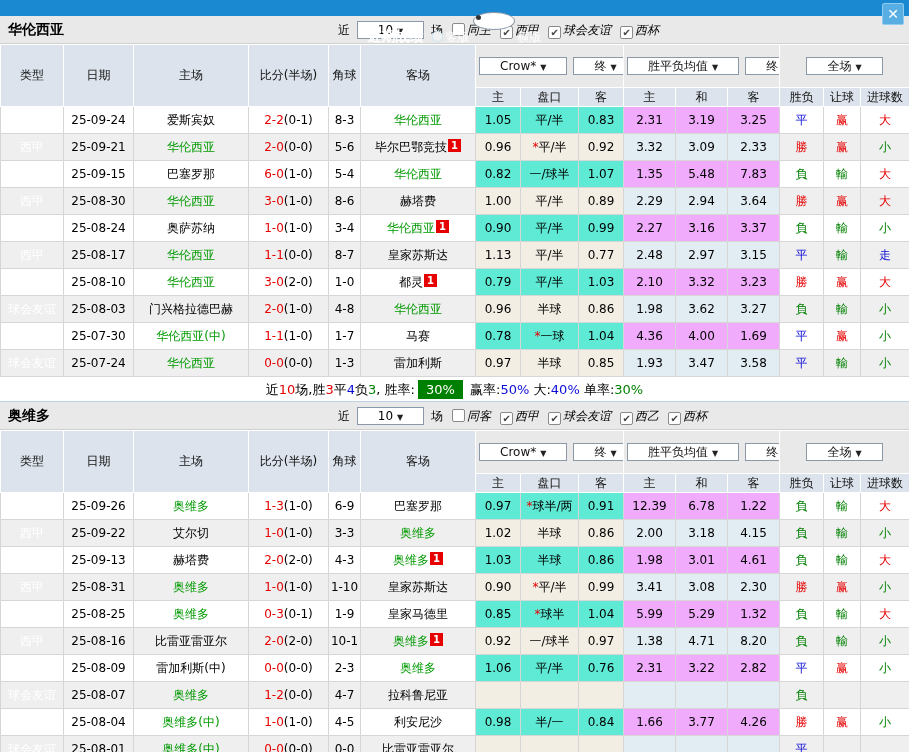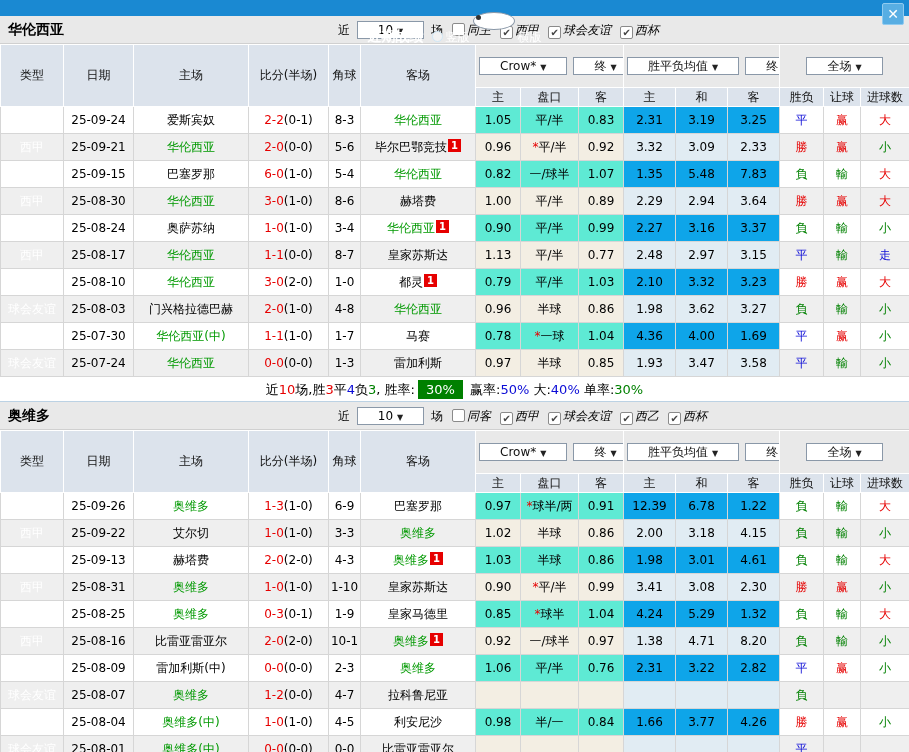--- a/index.html
+++ b/index.html
@@ -31,21 +31,21 @@
   thead th { background:#dce3ec; border:1px solid #fff; font-weight:normal; color:#111; }
   thead tr.selr th { background:#e9e9e9; height:22px; }
   thead tr.subr th { height:19px; }
   td.type { color:#fff; }
   .lg-liga { background:#1e7a38; }
   .lg-fr { background:#00a59c; }
   tr.odd td { background:#fff; }
   tr.even td { background:#efefef; }
   tr.odd td.crow { background:#5eead4; }
   tr.even td.crow { background:#f3eee3; }
-  tr.odd td.avg { background:#0ea5e9; }
+  tr.odd td.avg { background:#f0abfc; }
   tr.even td.avg { background:#e1ecf3; }
   .c-r { color:#e60000; }
   .c-g { color:#008000; }
   .c-b { color:#0b0bd6; }
   .c-k { color:#000; }
   .tg { color:#009900; }
   .badge { display:inline-block; background:#e60000; color:#fff; font-size:10px; line-height:13px; padding:0 3px; margin-left:1px; vertical-align:2px; font-weight:bold; }
   .summary { height:25px; line-height:25px; text-align:center; font-size:13px; background:#fff; border-bottom:1px solid #bcd2e4; }
   .box-rate { background:#008000; color:#fff; padding:2px 8px; margin:0 3px; }
 </style>
@@ -399,21 +399,21 @@
             <tr class="odd">
               <td class="type lg-liga">西甲</td>
               <td>25-08-25</td>
               <td><span class="tg">奥维多</span></td>
               <td><span class="c-r">0-3</span><span>(0-1)</span></td>
               <td>1-9</td>
               <td><span>皇家马德里</span></td>
               <td class="crow">0.85</td>
               <td class="crow"><span class="c-r">*</span><span>球半</span></td>
               <td class="crow">1.04</td>
-              <td class="avg">4.24</td>
+              <td class="avg">5.99</td>
               <td class="avg">5.29</td>
               <td class="avg">1.32</td>
               <td><span class="c-g">負</span></td>
               <td><span class="c-g">輸</span></td>
               <td><span class="c-r">大</span></td>
             </tr>
             <tr class="even">
               <td class="type lg-liga">西甲</td>
               <td>25-08-16</td>
               <td><span>比雷亚雷亚尔</span></td>

